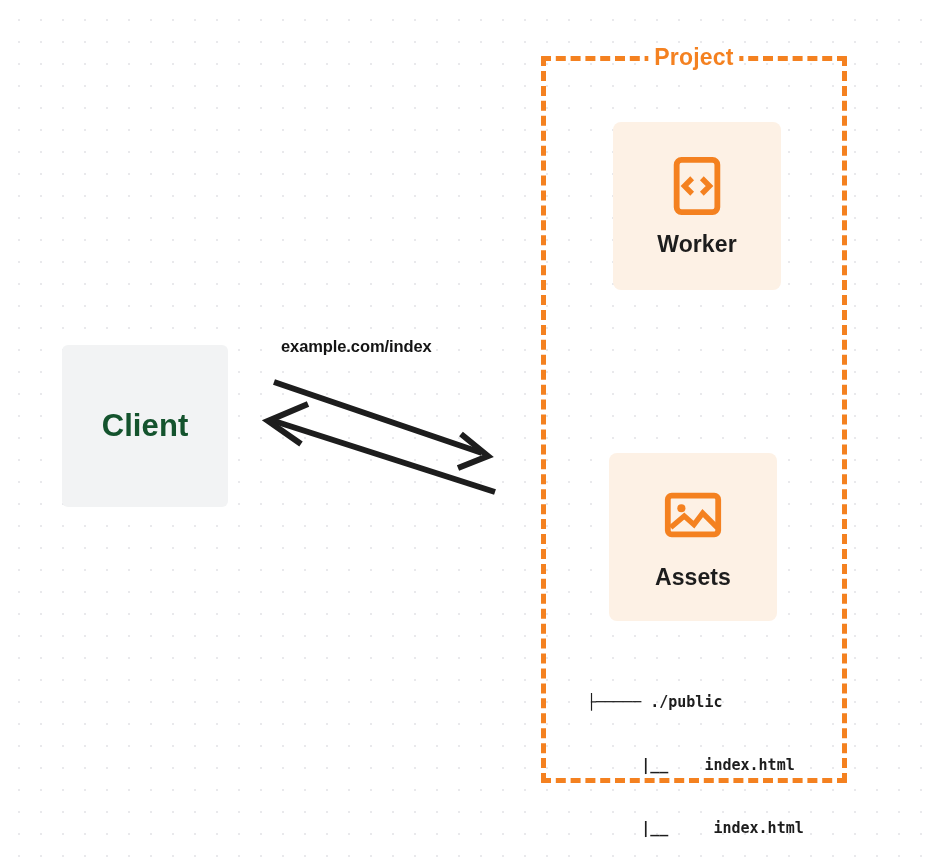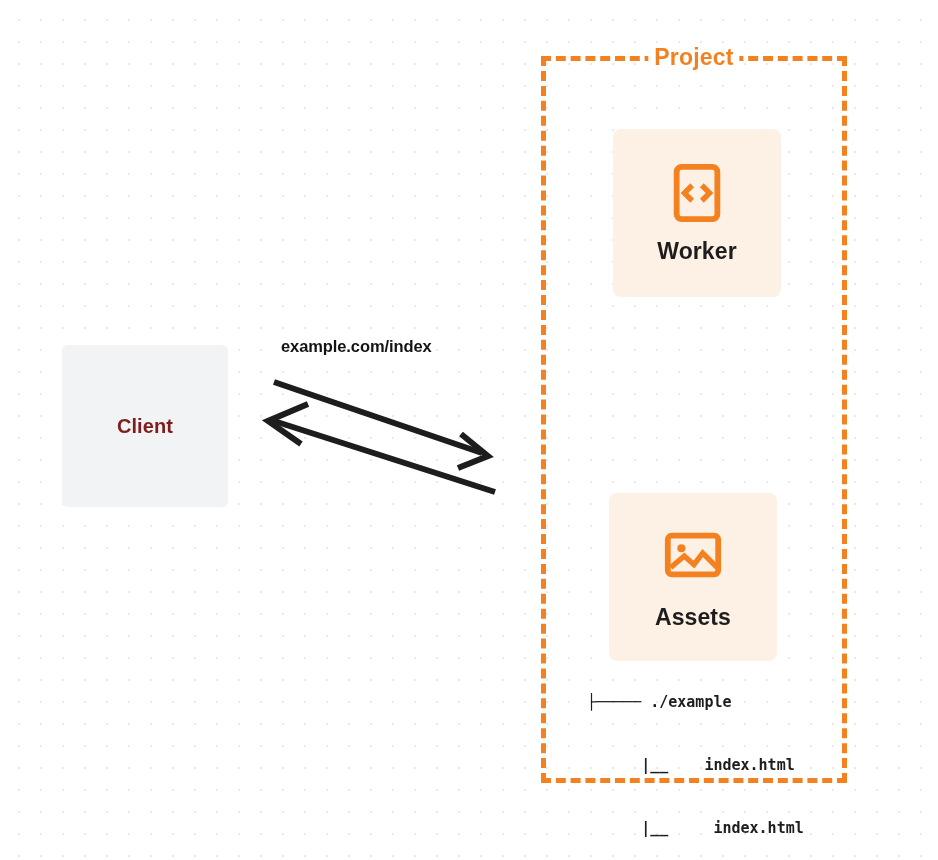--- a/index.html
+++ b/index.html
@@ -34,23 +34,23 @@
     top: 345px;
     width: 166px;
     height: 162px;
     background: #f2f3f4;
     border-radius: 6px;
     display: flex;
     align-items: center;
     justify-content: center;
   }
   #client-node .node-label {
-    font-size: 20px;
-    font-weight: bold;
-    color: #7f1d1d;
+    font-size: 31px;
+    font-weight: bold;
+    color: #14532d;
     letter-spacing: 0.1px;
   }
 
   
   #arrows-layer {
     position: absolute;
     left: 0;
     top: 0;
     width: 938px;
     height: 860px;
@@ -99,26 +99,26 @@
     height: 168px;
     background: #fdf1e5;
     border-radius: 8px;
     display: flex;
     flex-direction: column;
     align-items: center;
     justify-content: center;
   }
   #worker-card {
     left: 613px;
-    top: 129px;
+    top: 122px;
     justify-content: center;
   }
   #assets-card {
     left: 609px;
-    top: 493px;
+    top: 453px;
   }
   .service-icon {
     width: 62px;
     height: 62px;
     display: block;
   }
   #worker-card .service-icon { margin-bottom: 14px; }
   #assets-card .service-icon { margin-bottom: 18px; }
   .service-label {
     font-size: 23px;
@@ -185,19 +185,19 @@
   <div id="assets-card" class="service-card">
     <svg class="service-icon" viewBox="0 0 64 64">
       <rect x="6" y="12" width="52" height="40" rx="4" ry="4" fill="none" stroke="#f48120" stroke-width="6"></rect>
       <circle cx="20" cy="25" r="4.2" fill="#f48120"></circle>
       <polyline points="9,45 23,33 33,42 42,30 57,45" fill="none" stroke="#f48120" stroke-width="5.5" stroke-linejoin="miter" stroke-linecap="butt"></polyline>
     </svg>
     <span class="service-label">Assets</span>
   </div>
 
   <div id="file-tree">
-    <span class="tree-row">├───── ./example</span>
+    <span class="tree-row">├───── ./public</span>
     <span class="tree-row">      |__    index.html</span>
     <span class="tree-row">      |__     index.html</span>
     
   </div>
 
 </div>
 
 </body></html>

